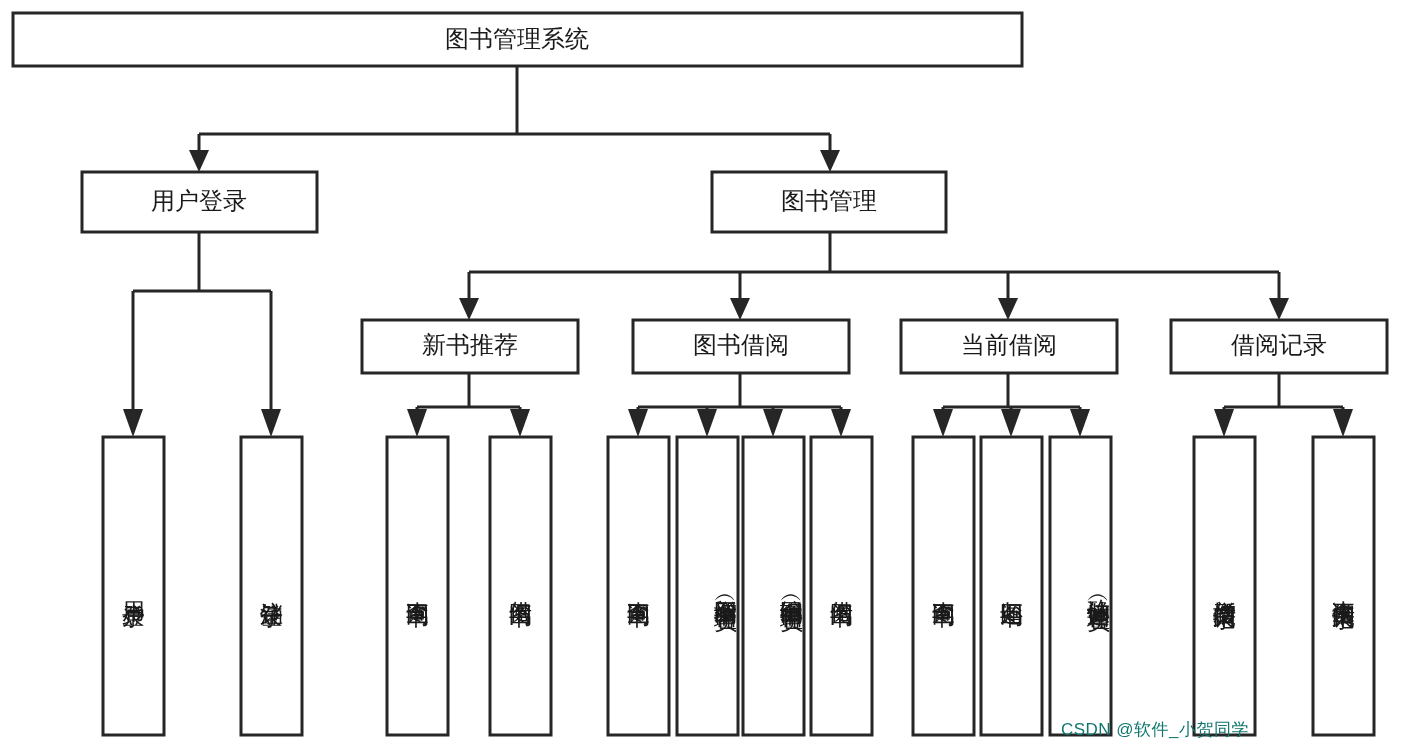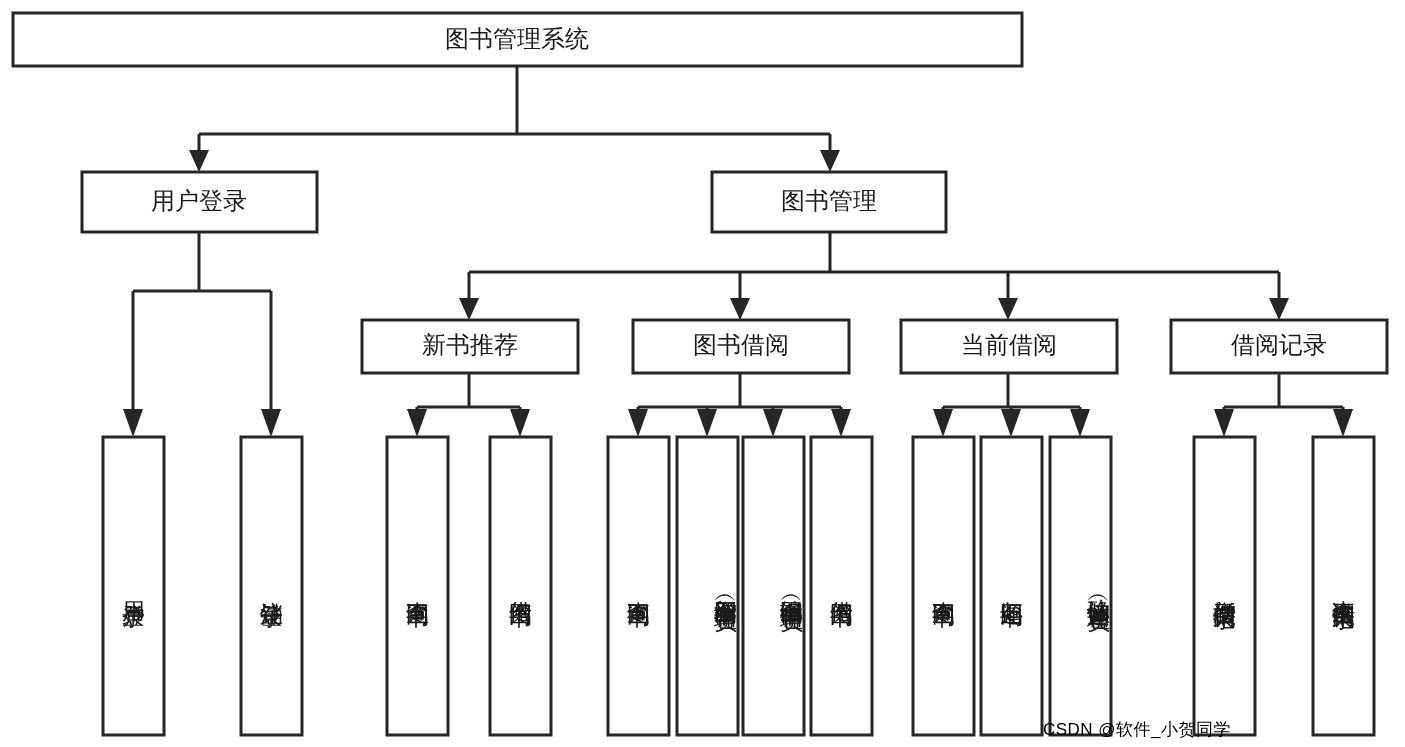--- a/index.html
+++ b/index.html
@@ -57,25 +57,25 @@
     font-size: 23px;
     line-height: 1.08;
     letter-spacing: 1.5px;
     color: #1a1a1a;
     white-space: nowrap;
     text-align: center;
     pointer-events: none;
   }
   .watermark {
     position: absolute;
-    right: 28px;
+    right: 10px;
     bottom: 6px;
     font-family: "Liberation Sans", "DejaVu Sans", sans-serif;
     font-size: 17px;
-    color: #000000;
+    color: #0f766e;
     letter-spacing: 0.5px;
     white-space: nowrap;
   }
 </style>
 </head>
 <body>
 
 <div id="diagram-root">
 
   <svg class="flow" viewBox="0 0 1405 747" xmlns="http://www.w3.org/2000/svg">

